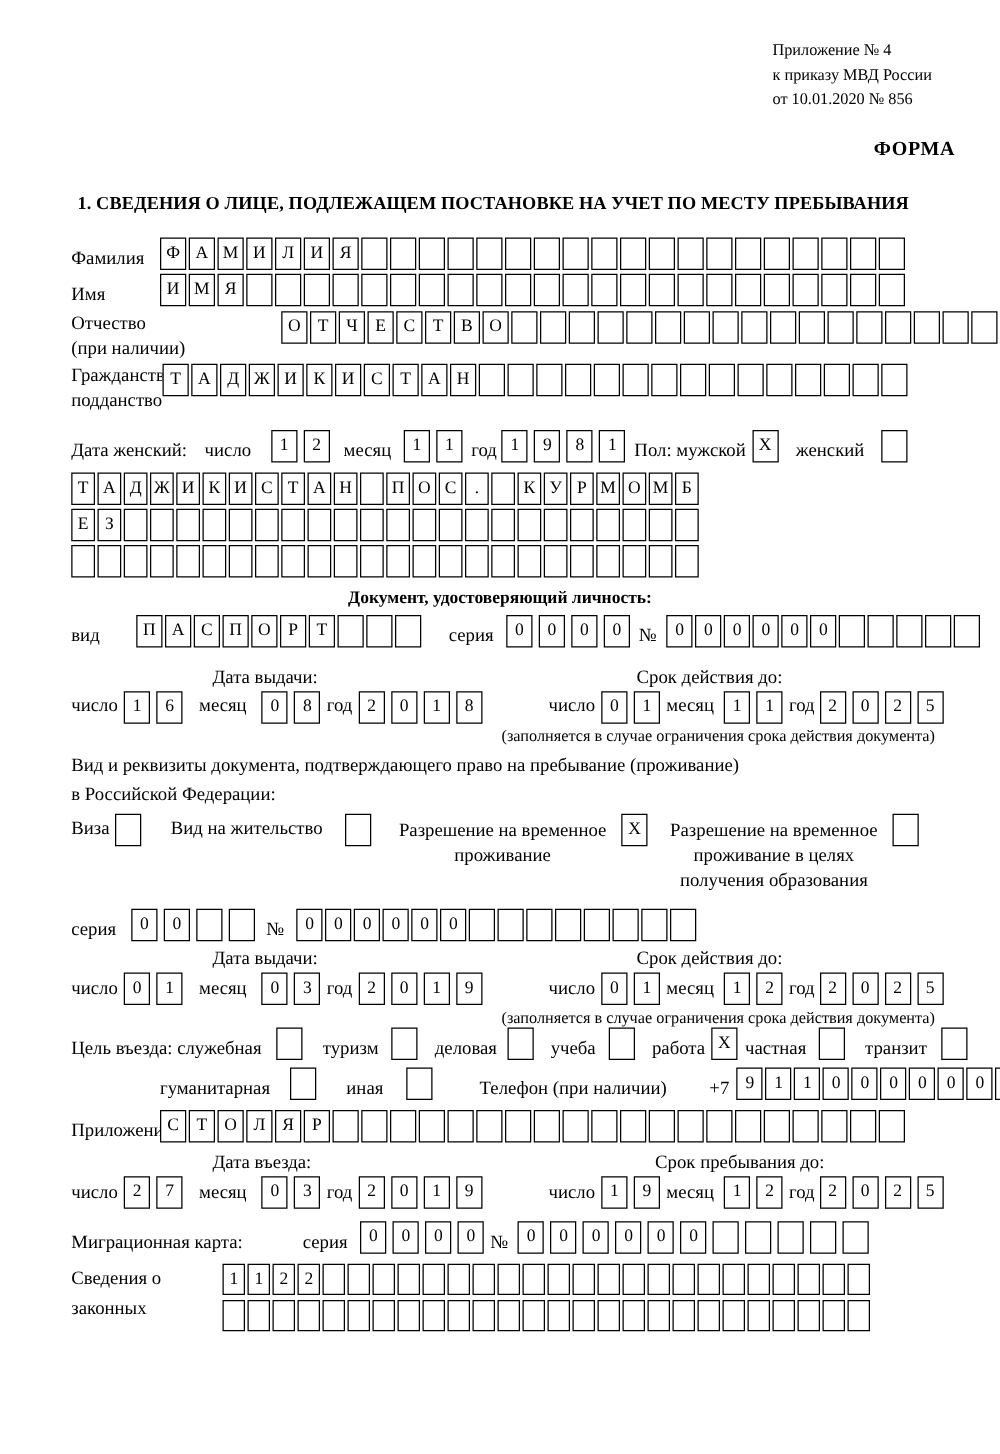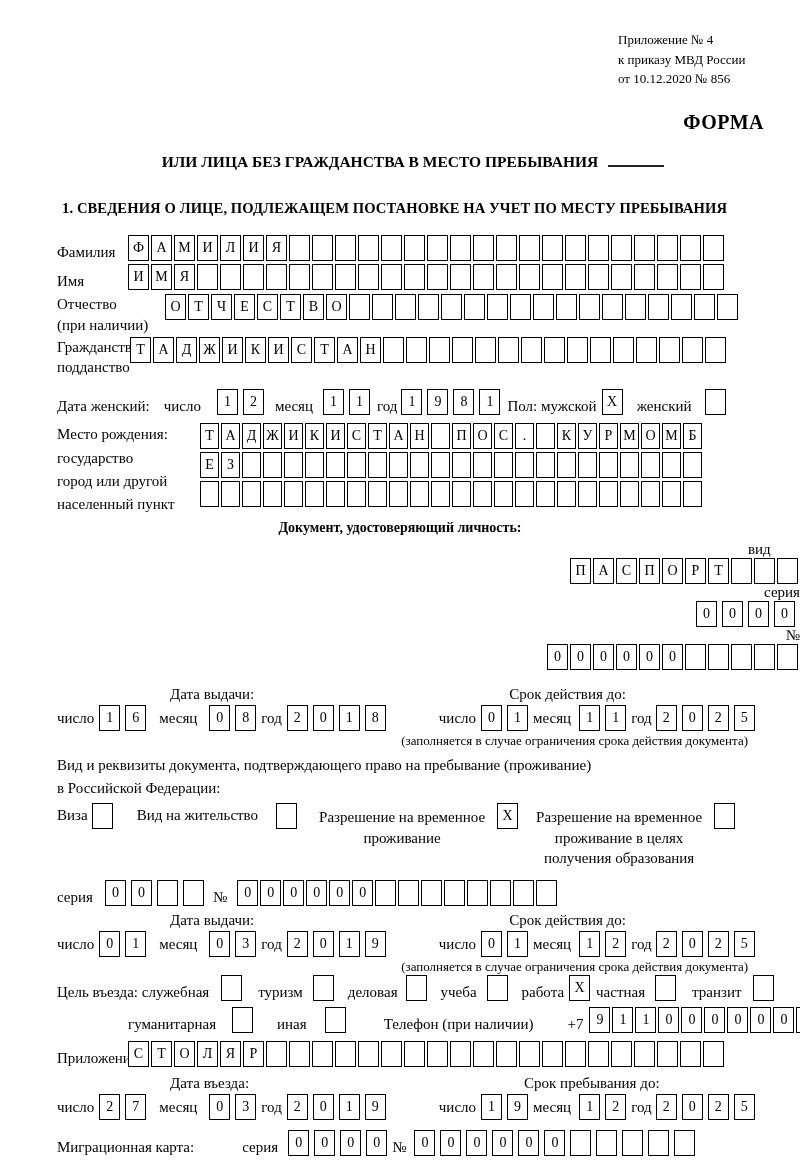--- a/index.html
+++ b/index.html
@@ -1,19 +1,19 @@
 <!DOCTYPE html>
 <html><head>
 <meta charset="utf-8">
 <style>
   html,body{margin:0;padding:0;background:#fff;}
   body{width:800px;height:1163px;font-family:"Liberation Serif","DejaVu Serif",serif;color:#000;position:relative;overflow:hidden;}
   .annex{margin:30px 0 0 618px;font-size:13px;line-height:1.5;}
   .annex .red{margin-top:3px;font-size:12.5px;line-height:1.45;}
-  .forma{font-weight:bold;font-size:20px;text-align:right;padding-right:36px;margin-top:22px;letter-spacing:.5px;}
+  .forma{font-weight:bold;font-size:16px;text-align:right;padding-right:36px;margin-top:22px;letter-spacing:.5px;}
   .title{font-weight:bold;font-size:15.5px;text-align:center;margin-top:16px;line-height:1.6;padding-left:26px;}
   .uline{display:inline-block;width:56px;border-bottom:2px solid #222;margin-left:10px;vertical-align:baseline;height:14px;}
   .sec1{font-weight:bold;font-size:14.6px;margin:26px 0 0 62px;letter-spacing:.1px;}
   .row{display:flex;align-items:flex-end;font-size:15px;}
   .lbl{white-space:nowrap;}
   .cells{display:inline-flex;flex:none;}
   .cell{box-sizing:border-box;flex:none;width:21px;height:26px;border:1.6px solid #000;margin-right:2px;display:flex;align-items:center;justify-content:center;font-size:14px;background:#fff;}
   .md .cell{width:19px;}
   .sm .cell{width:18px;height:25px;}
   .dg .cell{margin-right:5px;}
@@ -21,27 +21,26 @@
   .heads{display:flex;font-size:15px;}
   .dr{display:flex;align-items:center;font-size:15px;}
   .mlbl{line-height:1.35;}
 </style>
 </head>
 <body>
 
 <div class="annex">
   <div>Приложение № 4</div>
   <div>к приказу МВД России</div>
-  <div>от 10.12.2020 № 856</div>
+  <div>от 10.01.2020 № 856</div>
 </div>
 
 <div class="forma">ФОРМА</div>
 
 <div class="title">
-  <div><span>ИЛИ ЛИЦА БЕЗ ГРАЖДАНСТВА В МЕСТО ПРЕБЫВАНИЯ</span><span class="uline"></span></div>
 </div>
 
 <div class="sec1">1. СВЕДЕНИЯ О ЛИЦЕ, ПОДЛЕЖАЩЕМ ПОСТАНОВКЕ НА УЧЕТ ПО МЕСТУ ПРЕБЫВАНИЯ</div>
 
 <div class="row" style="margin:18px 0 0 57px;">
   <span class="lbl" style="width:71px;">Фамилия</span>
   <span class="cells">
       <span class="cell">Ф</span>
       <span class="cell">А</span>
       <span class="cell">М</span>
@@ -96,21 +95,21 @@
       <span class="cell"></span>
       <span class="cell"></span>
       <span class="cell"></span>
       <span class="cell"></span>
       <span class="cell"></span>
       <span class="cell"></span>
       <span class="cell"></span>
     </span>
 </div>
 
-<div style="display:flex;align-items:flex-start;margin:4px 0 0 57px;font-size:15px;">
+<div style="display:flex;align-items:flex-start;margin:4px 0 0 57px;font-size:15px;justify-content:space-between;">
   <span class="mlbl" style="width:108px;">
     <span>Отчество</span><br>
     <span>(при наличии)</span>
   </span>
   <span class="cells">
       <span class="cell">О</span>
       <span class="cell">Т</span>
       <span class="cell">Ч</span>
       <span class="cell">Е</span>
       <span class="cell">С</span>
@@ -195,26 +194,20 @@
   <span class="cells" style="margin-left:5px;">
       <span class="cell">X</span>
     </span>
   <span class="lbl" style="margin-left:12px;">женский</span>
   <span class="cells" style="margin-left:14px;">
       <span class="cell"></span>
     </span>
 </div>
 
 <div style="display:flex;align-items:flex-start;margin:8px 0 0 57px;font-size:15px;">
-  <span class="mlbl" style="width:143px;line-height:1.55;">
-    <span>Место рождения:</span><br>
-    <span>государство</span><br>
-    <span>город или другой</span><br>
-    <span>населенный пункт</span>
-  </span>
   <span>
     <span class="cells md" style="display:inline-flex;margin-bottom:3px;">
         <span class="cell">Т</span>
         <span class="cell">А</span>
         <span class="cell">Д</span>
         <span class="cell">Ж</span>
         <span class="cell">И</span>
         <span class="cell">К</span>
         <span class="cell">И</span>
         <span class="cell">С</span>
@@ -285,21 +278,21 @@
         <span class="cell"></span>
         <span class="cell"></span>
         <span class="cell"></span>
         <span class="cell"></span>
       </span>
   </span>
 </div>
 
 <div style="text-align:center;font-weight:bold;font-size:14px;margin-top:4px;">Документ, удостоверяющий личность:</div>
 
-<div class="row" style="margin:5px 0 16px 57px;flex-direction:column;">
+<div class="row" style="margin:5px 0 16px 57px;">
   <span class="lbl" style="width:52px;">вид</span>
   <span class="cells">
       <span class="cell">П</span>
       <span class="cell">А</span>
       <span class="cell">С</span>
       <span class="cell">П</span>
       <span class="cell">О</span>
       <span class="cell">Р</span>
       <span class="cell">Т</span>
       <span class="cell"></span>

